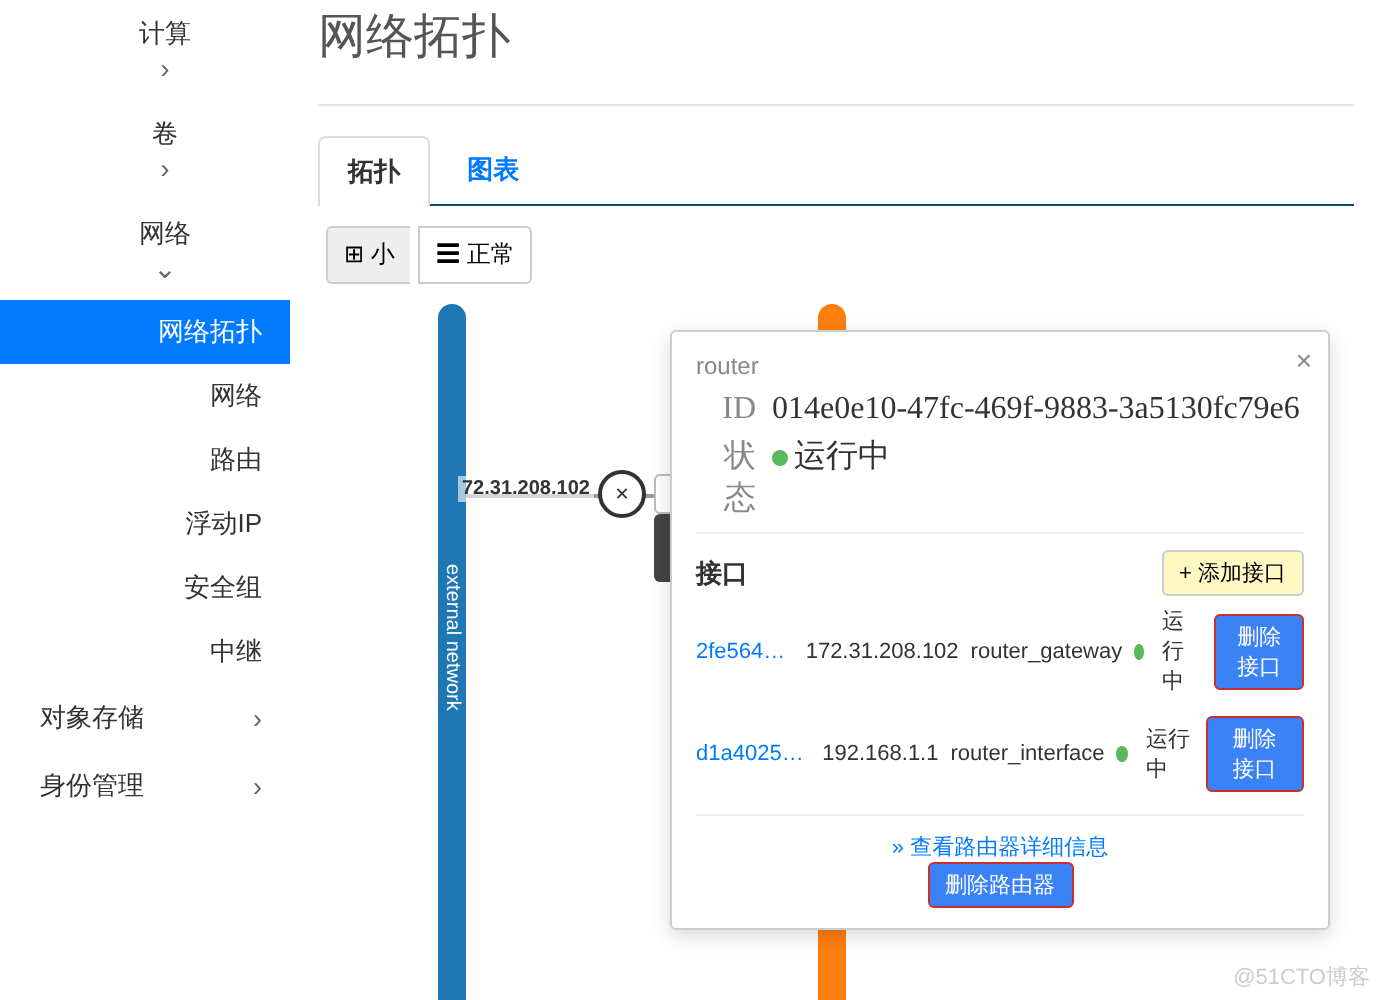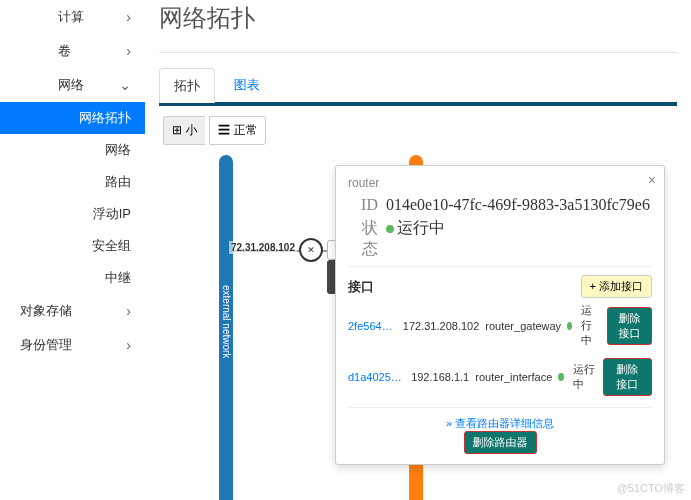--- a/index.html
+++ b/index.html
@@ -1,30 +1,30 @@
 <!DOCTYPE html>
 <html><head>
 <meta charset="utf-8">
 <style>
 * { box-sizing: border-box; margin: 0; padding: 0; }
 body { font-family: -apple-system, BlinkMacSystemFont, "Segoe UI", "Microsoft YaHei", sans-serif; font-size: 13px; color: #333; background: #fff; width: 691px; height: 500px; overflow: hidden; position: relative; }
 .sidebar { width: 145px; float: left; }
 .sidebar-item { display: flex; justify-content: flex-end; align-items: center; padding: 8px 14px; cursor: pointer; font-size: 13px; }
-.sidebar-item.has-sub { justify-content: space-between; padding-left: 58px; }
+.sidebar-item.has-sub { justify-content: flex-end; padding-left: 34px; flex-direction: column; }
 .sidebar-item.top { justify-content: space-between; padding-left: 20px; }
 .sidebar-item .chev { font-size: 14px; color: #666; }
 .sidebar-item.active { background: #007bff; color: #fff; }
 .sidebar-sub { padding-right: 14px; text-align: right; padding-top: 7px; padding-bottom: 7px; cursor: pointer; font-size: 13px; }
 .main { margin-left: 145px; padding: 0 14px; }
 .page-title { font-size: 24px; font-weight: 300; color: #555; padding: 2px 0 18px; border-bottom: 1px solid #e5e5e5;}
 .tabs { padding-top: 14px; }
 .tab { display: inline-block; padding: 8px 14px; border: 1px solid transparent; border-bottom: none; font-size: 13px; cursor: pointer; }
 .tab.active { border-color: #ddd; border-radius: 4px 4px 0 0; background:#fff; position:relative; top:1px;}
 .tab.inactive { color: #007bff; }
-.tabs-line { border-bottom: 4px solid #0c4a6e; }
+.tabs-line { border-bottom: 1px solid #0c4a6e; font-weight: bold; }
 .toolbar { padding: 10px 4px; }
 .btn-grp button { border: 1px solid #ccc; background: #fff; padding: 5px 8px; font-size: 12px; cursor: pointer; }
 .btn-grp button:first-child { border-radius: 3px 0 0 3px; border-right: none;}
 .btn-grp button:last-child { border-radius: 0 3px 3px 0;}
 .btn-grp button.sel { background: #eee; }
 .canvas { position: relative; height: 380px; }
 .netline { position: absolute; top: 0; bottom: 0; width: 14px; border-radius: 7px; }
 .netline.blue { left: 60px; background: #1f77b4; }
 .netline.orange { left: 250px; background: #ff7f0e; }
 .netline .vlabel { position: absolute; left: 50%; transform: translateX(-50%) rotate(0); writing-mode: vertical-rl; color: #fff; font-size: 10px; top: 130px;}
@@ -36,21 +36,21 @@
 .iplab { position:absolute; font-size:10px; background: rgba(255,255,255,0.6); padding:1px 2px;font-weight:bold;}
 .popup { position: absolute; left: 335px; top: 165px; width: 330px; background: #fff; border: 1px solid #ccc; border-radius: 3px; box-shadow: 0 3px 10px rgba(0,0,0,0.15); padding: 10px 12px; font-size: 12px; z-index:5; }
 .popup .close { position: absolute; right: 8px; top: 6px; color: #888; cursor: pointer; font-size:14px;}
 .popup h4 { color: #888; font-weight: normal; font-size: 12px; margin-bottom: 6px;}
 .meta-row { display: flex; margin-bottom: 4px; font-size: 16px; font-family: Liberation Serif, serif;}
 .meta-row .k { color: #888; width: 30px; text-align: right; margin-right: 8px;}
 .dot { display: inline-block; width: 8px; height: 8px; border-radius: 50%; background: #5cb85c; margin-right: 3px; vertical-align: middle;}
 .sect { display:flex; justify-content:space-between; align-items:center; border-top:1px solid #eee; padding-top:8px; margin-top:6px;}
 .sect h5 { font-size: 13px; font-weight: bold;}
 .btn-sm { background: #fef9c3; border: 1px solid #ccc; padding: 3px 8px; font-size: 11px; border-radius: 3px; cursor: pointer;}
-.btn-danger { background: #0f766e; color: #fff; border: 1px solid #c9302c; padding: 3px 8px; font-size: 11px; border-radius: 3px; cursor: pointer;}
+.btn-danger { background: #3b82f6; color: #fff; border: 1px solid #c9302c; padding: 3px 8px; font-size: 11px; border-radius: 3px; cursor: pointer;}
 .if-row { display: flex; align-items: center; padding: 5px 0; font-size: 11px; gap: 6px;}
 .if-row .ifid { color: #007bff; width: 80px; overflow: hidden; text-overflow: ellipsis; white-space: nowrap;}
 .if-row .ifip { width: 80px;}
 .if-row .iftype { width: 82px;}
 .foot { display:flex; justify-content:space-between; align-items:center; border-top:1px solid #eee; padding-top:8px; margin-top:6px;flex-direction:column;}
 .foot a { color:#007bff; text-decoration:none; font-size:11px;}
 .watermark { position: absolute; right: 6px; bottom: 4px; color: #ccc; font-size: 11px;}
 </style>
 </head>
 <body>

